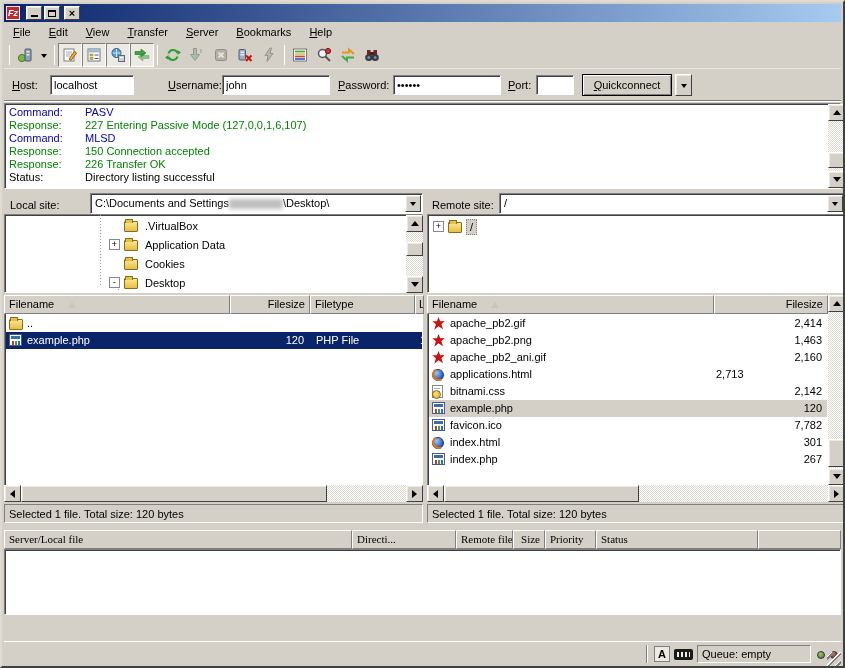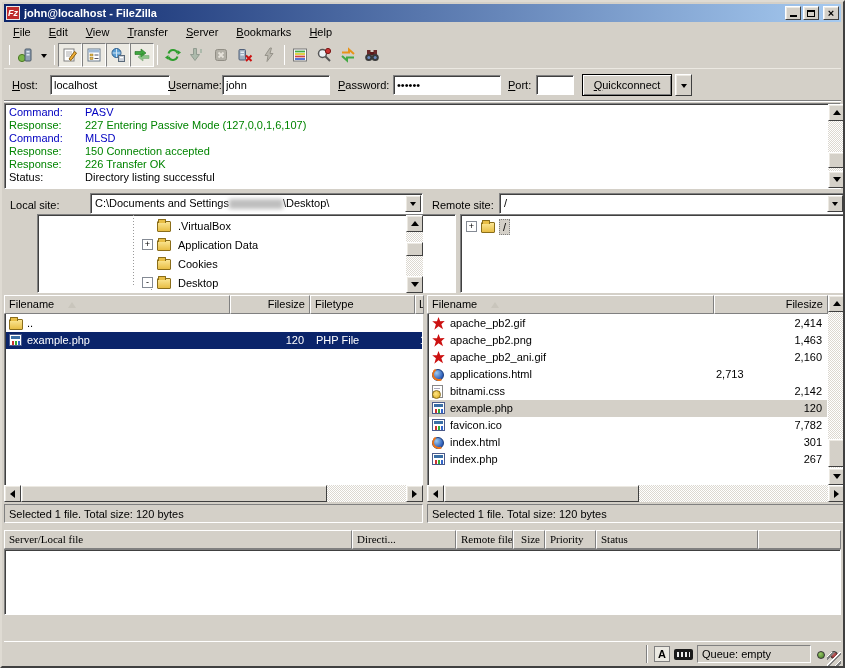--- a/index.html
+++ b/index.html
@@ -79,21 +79,21 @@
   .combo{position:absolute;top:191px;height:21px;background:#FFF;
     border:1px solid;border-color:#808080 #FFF #FFF #808080;box-shadow:inset 1px 1px 0 #404040;
     padding:3px 20px 0 4px;white-space:nowrap;overflow:hidden;}
   .combo-arrow{position:absolute;top:193px;width:16px;height:17px;background:#D4D0C8;
     border:1px solid;border-color:#FFF #404040 #404040 #FFF;box-shadow:inset 1px 1px 0 #ECE9E2;
     display:flex;align-items:center;justify-content:center;}
   .blurname{display:inline-block;width:54px;height:10px;background:#BEBEBE;filter:blur(2px);vertical-align:middle;}
 
   
   .treebox{position:absolute;top:212px;height:79px;background:#FFF;
-    border:1px solid;border-color:#808080 #FFF #FFF #808080;box-shadow:inset 1px 1px 0 #404040;overflow:hidden;margin-left:33px;}
+    border:1px solid;border-color:#808080 #FFF #FFF #808080;box-shadow:inset 1px 1px 0 #404040;overflow:hidden;}
   .tree-row{position:absolute;height:19px;display:flex;align-items:center;}
   .expander{width:11px;height:11px;background:#FFF;border:1px solid #848A94;font-size:9px;line-height:9px;
     text-align:center;color:#000;margin-right:4px;flex:none;}
   .tree-label{padding:1px 3px;white-space:nowrap;}
   .tree-label.sel{background:#D4D0C8;border:1px dotted #808080;}
   .vdots{position:absolute;width:1px;background-image:repeating-linear-gradient(#9a9a9a 0 1px,transparent 1px 3px);}
 
   
   .fi{width:15px;height:13px;position:relative;display:inline-block;flex:none;margin-right:3px;}
   .icon-folder{width:14px;height:11px;background:linear-gradient(#FBE694,#E8BE45);border:1px solid #8A6D1A;border-radius:1px;margin-top:2px;}
@@ -152,21 +152,20 @@
   #grip{position:absolute;right:0;bottom:0;width:14px;height:14px;
     background:repeating-linear-gradient(135deg,transparent 0 3px,#FFF 3px 4px,#808080 4px 6px);}
 </style>
 </head>
 <body>
 
 <div class="win">
 
   <div class="abs" id="titlebar">
     <span id="app-icon">Fz</span>
-    <span id="title-text">john@localhost - FileZilla</span>
     <span class="winbtn">
         <span class="glyph-min"></span>
       </span>
     <span class="winbtn">
         <span class="glyph-max"></span>
       </span>
     <span class="winbtn" style="margin-left:4px">
         <span class="glyph-close">×</span>
       </span>
   </div>
@@ -293,21 +292,21 @@
           <circle cx="4.8" cy="10.5" r="3.6" fill="#3A3A3A"></circle>
           <circle cx="11.2" cy="10.5" r="3.6" fill="#3A3A3A"></circle>
           <circle cx="4.8" cy="10.5" r="1.5" fill="#6A8ABF"></circle>
           <circle cx="11.2" cy="10.5" r="1.5" fill="#6A8ABF"></circle>
         </svg>
     </span>
   </div>
 
   <div class="abs" id="quickbar">
     <label class="qc-label" style="left:8px">Host:</label>
-    <input class="qc-input" style="left: 46px; width: 120px;" type="text" value="localhost">
+    <input class="qc-input" style="left: 46px; width: 84px;" type="text" value="localhost">
     <label class="qc-label" style="left:164px">Username:</label>
     <input class="qc-input" style="left: 218px; width: 108px;" type="text" value="john">
     <label class="qc-label" style="left:334px">Password:</label>
     <input class="qc-input" style="left: 389px; width: 108px;" type="text" value="••••••">
     <label class="qc-label" style="left:504px">Port:</label>
     <input class="qc-input" style="left: 532px; width: 38px;" type="text" value="">
     <button id="quickconnect-btn">Quickconnect</button>
     <span class="winbtn" id="quickconnect-drop">
         <span class="arr-down"></span>
       </span>

